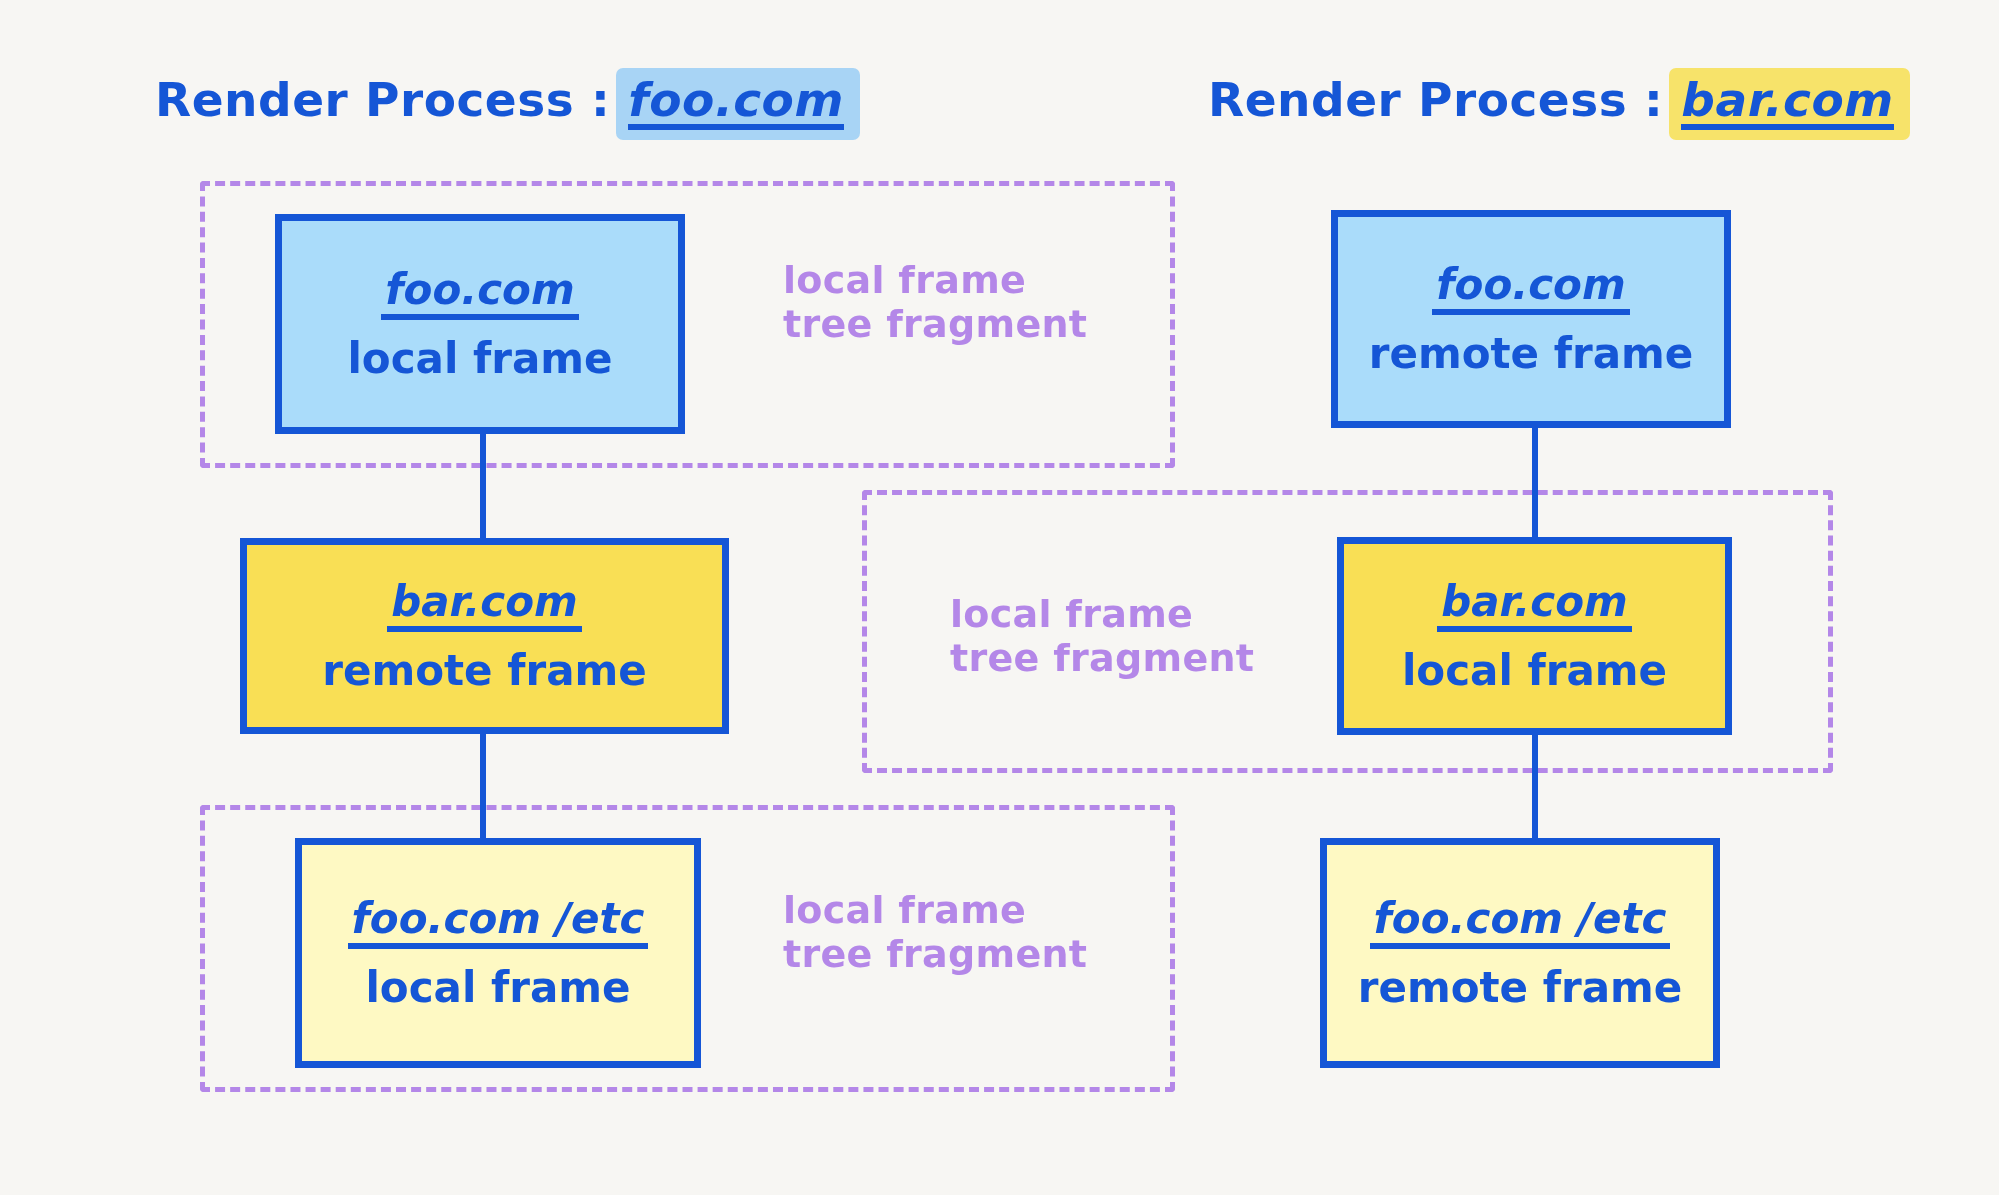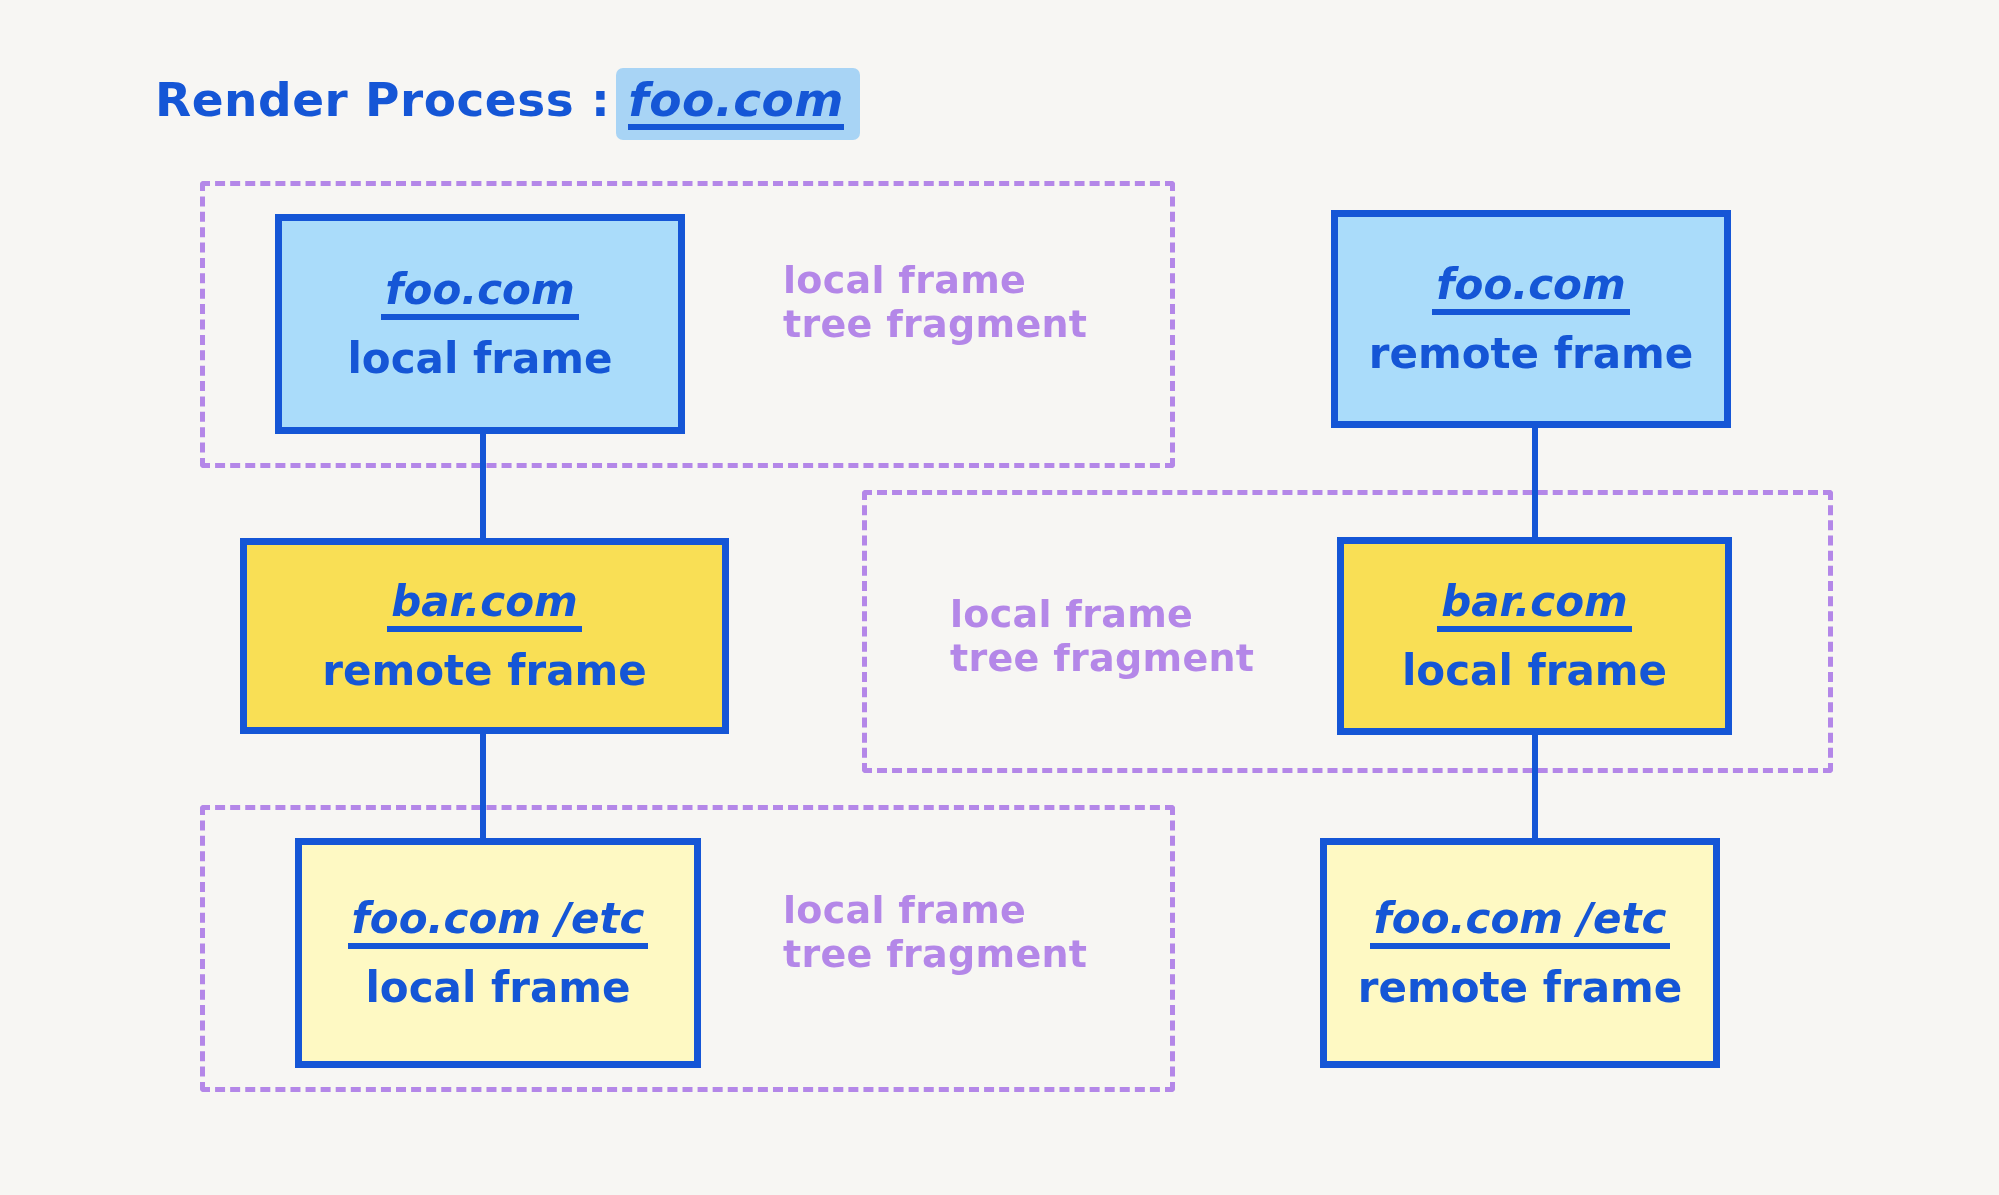--- a/index.html
+++ b/index.html
@@ -119,20 +119,26 @@
 
 <div id="stage">
 
   <div class="proc-title" style="left:155px; top:72px;">
     <span class="lbl">Render Process :</span><span class="host-wrap">
        <span class="hl" style="background:#a8d4f5;"></span>
        <span class="host">foo.com</span>
     </span>
   </div>
 
+  <div class="proc-title" style="left:1208px; top:72px;">
+    <span class="lbl">Render Process :</span><span class="host-wrap">
+       <span class="hl" style="background:#f7e36a;"></span>
+       <span class="host">bar.com</span>
+    </span>
+  </div>
 
   <div class="fragment" style="left:200px; top:181px; width:975px; height:287px;"></div>
 
   <div class="fragment" style="left:862px; top:490px; width:971px; height:283px;"></div>
 
   <div class="fragment" style="left:200px; top:805px; width:975px; height:287px;"></div>
 
   <div class="frag-label" style="left:783px; top:258px;">local frame
 tree fragment</div>
 

